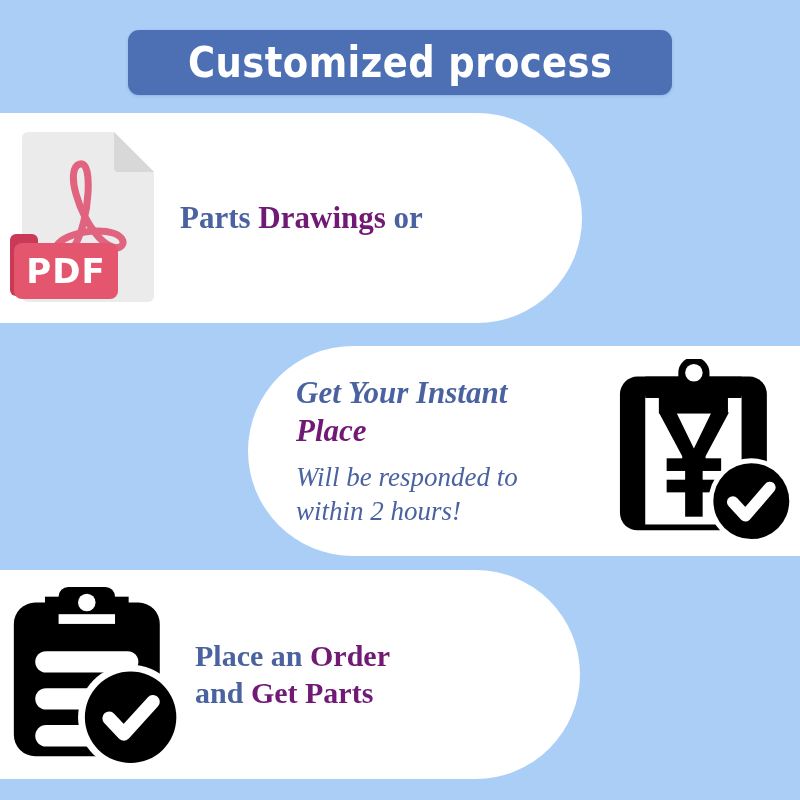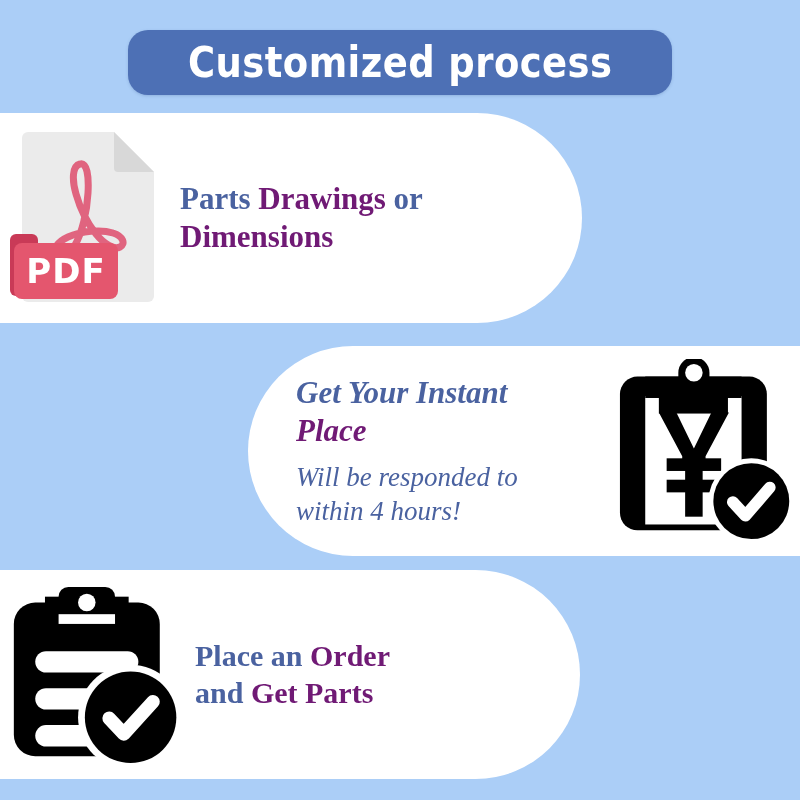--- a/index.html
+++ b/index.html
@@ -22,21 +22,21 @@
   }
 
   
   .title-banner {
     position: absolute;
     left: 128px;
     top: 30px;
     width: 544px;
     height: 65px;
     background: #4d70b5;
-    border-radius: 20px;
+    border-radius: 11px;
     display: flex;
     align-items: center;
     justify-content: center;
     box-shadow: 0 1px 3px rgba(60,90,150,0.25);
   }
   .title-text {
     color: #ffffff;
     font-family: "DejaVu Sans", sans-serif;
     font-weight: bold;
     font-size: 42px;
@@ -148,32 +148,32 @@
 
         <rect x="0" y="108" width="28" height="62" rx="6" fill="#c93a57"></rect>
 
         <rect x="4" y="117" width="104" height="56" rx="8" fill="#e4566e"></rect>
         <text x="56" y="157" text-anchor="middle" font-family="DejaVu Sans, sans-serif" font-size="34" font-weight="bold" fill="#ffffff" letter-spacing="1">PDF</text>
       </svg>
     </div>
 
     <div class="text-box">
       <div class="heading">
-        <span>Parts </span><span class="hl">Drawings</span><span> or </span><br><span class="hl">Dimensions</span>
+        <span>Parts </span><span class="hl">Drawings</span><span> or </span><br>
       </div>
     </div>
   </div>
 
   <div class="card card-2">
 
     <div class="text-box" style="margin-left:48px;font-style:italic;">
       <div class="heading">
         <span>Get Your Instant </span><br><span class="hl">Place</span>
       </div>
-      <div class="subtext" style="max-width:290px;">Will be responded to within 4 hours!</div>
+      <div class="subtext" style="max-width:290px;">Will be responded to within 2 hours!</div>
     </div>
 
     <div class="icon-box" style="width:200px; margin-left:22px;">
       <svg class="clipboard-yen-icon" viewBox="0 0 185 190">
 
         <path d="M20 18 h115 a18 18 0 0 1 18 18 v140 a0 0 0 0 1 0 0 H20 a18 18 0 0 1 -18 -18 V36 a18 18 0 0 1 18 -18 z" fill="#000000"></path>
 
         <rect x="28" y="38" width="99" height="132" fill="#ffffff"></rect>
 
         <rect x="28" y="18" width="99" height="22" fill="#000000"></rect>

